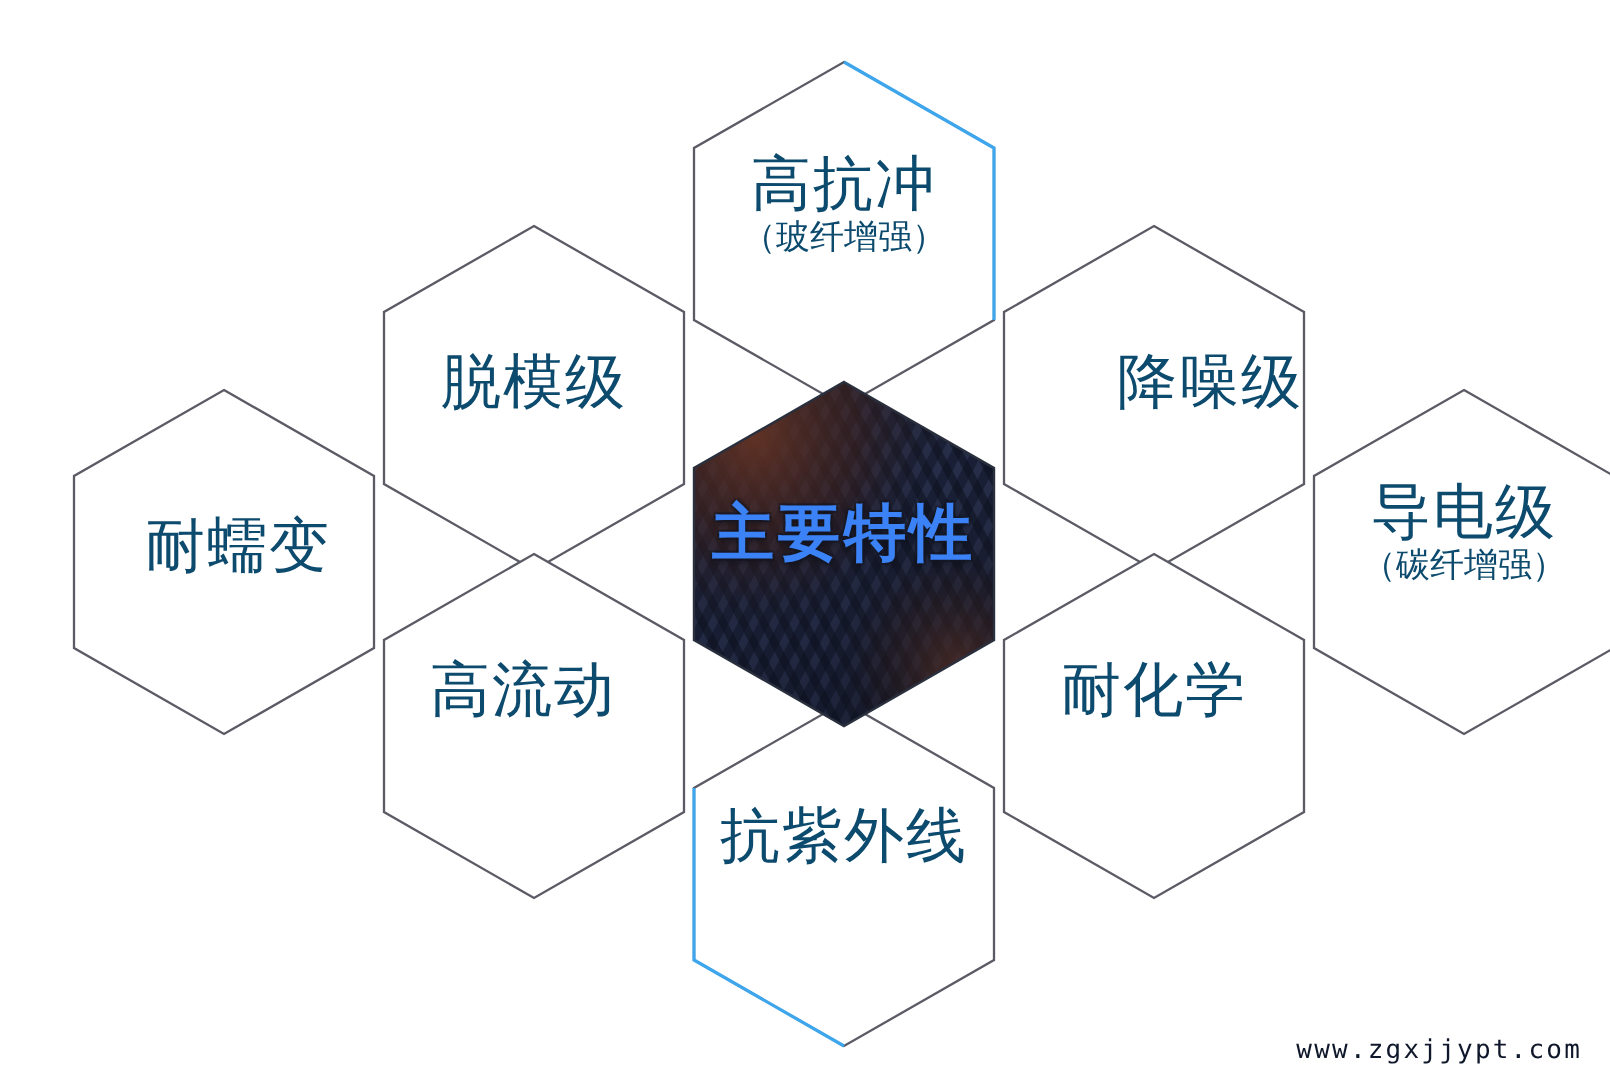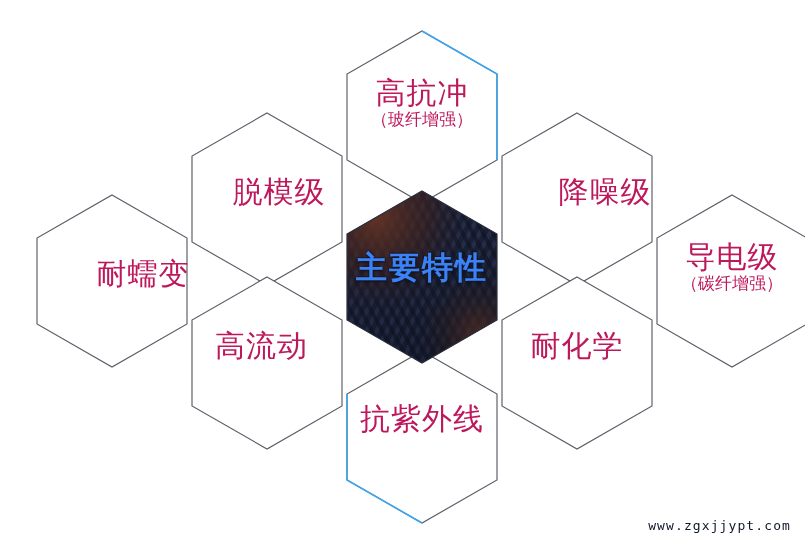--- a/index.html
+++ b/index.html
@@ -27,21 +27,21 @@
     position: absolute;
     left: 0;
     top: 0;
     width: 805px;
     height: 543px;
   }
 
   .hex-label {
     position: absolute;
     text-align: center;
-    color: #be185d;
+    color: #0c4a6e;
     line-height: 1.08;
     white-space: nowrap;
     pointer-events: none;
     -webkit-font-smoothing: antialiased;
   }
   .hex-label .main {
     display: block;
     font-size: 30px;
     letter-spacing: 1px;
   }
@@ -163,29 +163,29 @@
       </g>
       <polygon points="422,191 497,234 497,320 422,363 347,320 347,234" fill="none" stroke="#2a2f3e" stroke-width="1.2"></polygon>
     </g>
   </svg>
 
   <div class="hex-label" style="left:347px; top:77px; width:150px;">
     <span class="main">高抗冲</span>
     <span class="sub">（玻纤增强）</span>
   </div>
 
-  <div class="hex-label" style="left:192px; top:176px; width:150px;margin-left:12px;">
+  <div class="hex-label" style="left:192px; top:176px; width:150px;">
     <span class="main">脱模级</span>
   </div>
 
   <div class="hex-label" style="left:530px; top:176px; width:150px;">
     <span class="main">降噪级</span>
   </div>
 
-  <div class="hex-label" style="left:37px; top:258px; width:164px;margin-left:24px;">
+  <div class="hex-label" style="left:37px; top:258px; width:164px;">
     <span class="main">耐蠕变</span>
   </div>
 
   <div class="hex-label" style="left:657px; top:241px; width:150px;">
     <span class="main">导电级</span>
     <span class="sub">（碳纤增强）</span>
   </div>
 
   <div class="hex-label" style="left:192px; top:330px; width:139px;">
     <span class="main">高流动</span>

